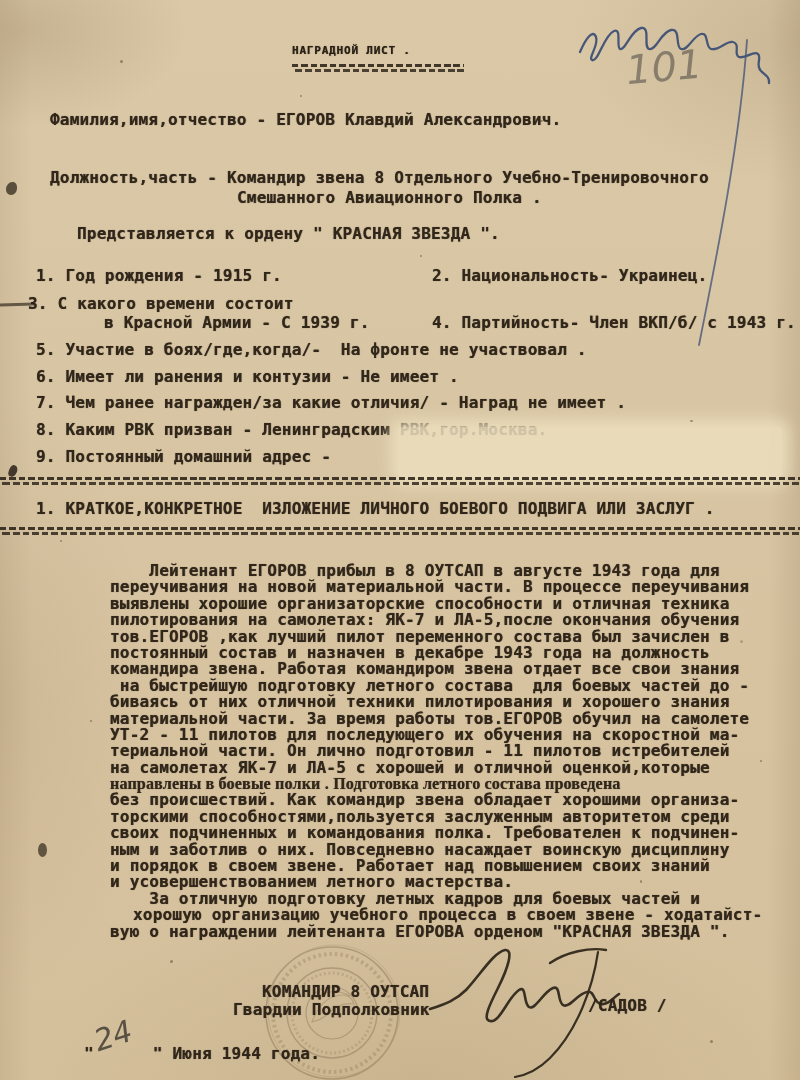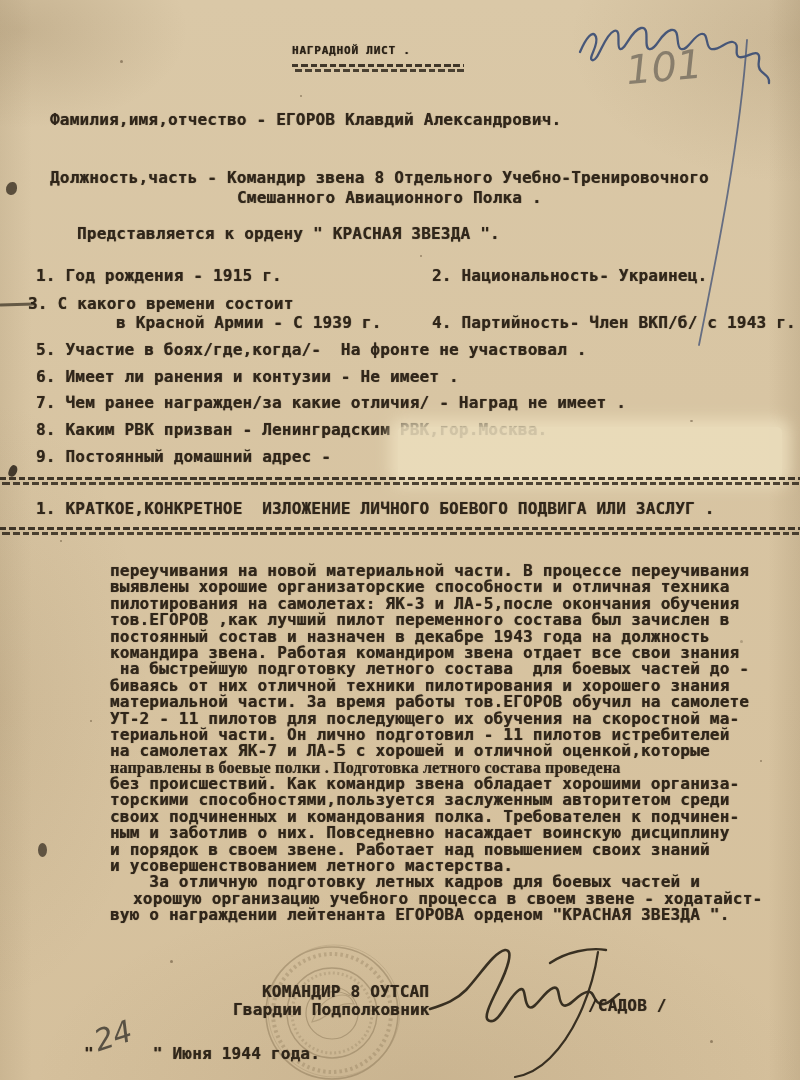--- a/index.html
+++ b/index.html
@@ -51,38 +51,39 @@
   <div class="ddiv" style="left:292px;top:64px;width:172px;"></div>
 
   <div class="t" style="left:50px;top:112px;text-align:right;">Фамилия,имя,отчество - ЕГОРОВ Клавдий Александрович.</div>
   <div class="t" style="left:50px;top:170px;">Должность,часть - Командир звена 8 Отдельного Учебно-Тренировочного</div>
   <div class="t" style="left:237px;top:190px;">Смешанного Авиационного Полка .</div>
   <div class="t" style="left:77px;top:226px;">Представляется к ордену " КРАСНАЯ ЗВЕЗДА ".</div>
 
   <div class="t" style="left:36px;top:268px;">1. Год рождения - 1915 г.</div>
   <div class="t" style="left:432px;top:268px;">2. Национальность- Украинец.</div>
   <div class="t" style="left:28px;top:296px;">3. С какого времени состоит</div>
-  <div class="t" style="left:72px;top:315px;padding-left:44px;">в Красной Армии - С 1939 г.</div>
+  <div class="t" style="left:60px;top:315px;padding-left:44px;">в Красной Армии - С 1939 г.</div>
   <div class="t" style="left:432px;top:315px;">4. Партийность- Член ВКП/б/ с 1943 г.</div>
   <div class="t" style="left:36px;top:342px;">5. Участие в боях/где,когда/-  На фронте не участвовал .</div>
   <div class="t" style="left:36px;top:369px;">6. Имеет ли ранения и контузии - Не имеет .</div>
   <div class="t" style="left:36px;top:395px;">7. Чем ранее награжден/за какие отличия/ - Наград не имеет .</div>
   <div class="t" style="left:36px;top:422px;text-align:center;">8. Каким РВК призван - Ленинградским РВК,гор.Москва.</div>
   <div class="t" style="left:36px;top:449px;">9. Постоянный домашний адрес -</div>
 
   <div class="erased"></div>
 
   <div class="ddiv" style="left:0;top:477px;width:800px;"></div>
   <div class="t" style="left:36px;top:501px;">1. КРАТКОЕ,КОНКРЕТНОЕ  ИЗЛОЖЕНИЕ ЛИЧНОГО БОЕВОГО ПОДВИГА ИЛИ ЗАСЛУГ .</div>
   <div class="ddiv" style="left:0;top:527px;width:800px;"></div>
 
   <div style="position:absolute;left:110px;top:563px;">
+      <div class="t" style="position: static; height: 16.4px;">    Лейтенант ЕГОРОВ прибыл в 8 ОУТСАП в августе 1943 года для</div>
       <div class="t" style="position: static; height: 16.4px;">переучивания на новой материальной части. В процессе переучивания</div>
       <div class="t" style="position: static; height: 16.4px;">выявлены хорошие организаторские способности и отличная техника</div>
-      <div class="t" style="position: static; height: 16.4px;">пилотирования на самолетах: ЯК-3 и ЛА-5,после окончания обучения</div>
+      <div class="t" style="position: static; height: 16.4px;">пилотирования на самолетах: ЯК-7 и ЛА-5,после окончания обучения</div>
       <div class="t" style="position: static; height: 16.4px;">тов.ЕГОРОВ ,как лучший пилот переменного состава был зачислен в</div>
       <div class="t" style="position: static; height: 16.4px;">постоянный состав и назначен в декабре 1943 года на должность</div>
       <div class="t" style="position: static; height: 16.4px;">командира звена. Работая командиром звена отдает все свои знания</div>
       <div class="t" style="position: static; height: 16.4px;"> на быстрейшую подготовку летного состава  для боевых частей до -</div>
       <div class="t" style="position: static; height: 16.4px;">биваясь от них отличной техники пилотирования и хорошего знания</div>
       <div class="t" style="position: static; height: 16.4px;">материальной части. За время работы тов.ЕГОРОВ обучил на самолете</div>
       <div class="t" style="position: static; height: 16.4px;">УТ-2 - 11 пилотов для последующего их обучения на скоростной ма-</div>
       <div class="t" style="position: static; height: 16.4px;">териальной части. Он лично подготовил - 11 пилотов истребителей</div>
       <div class="t" style="position: static; height: 16.4px;">на самолетах ЯК-7 и ЛА-5 с хорошей и отличной оценкой,которые</div>
       <div class="t" style="position: static; height: 16.4px; font-family: Liberation Serif, serif;">направлены в боевые полки . Подготовка летного состава проведена</div>

